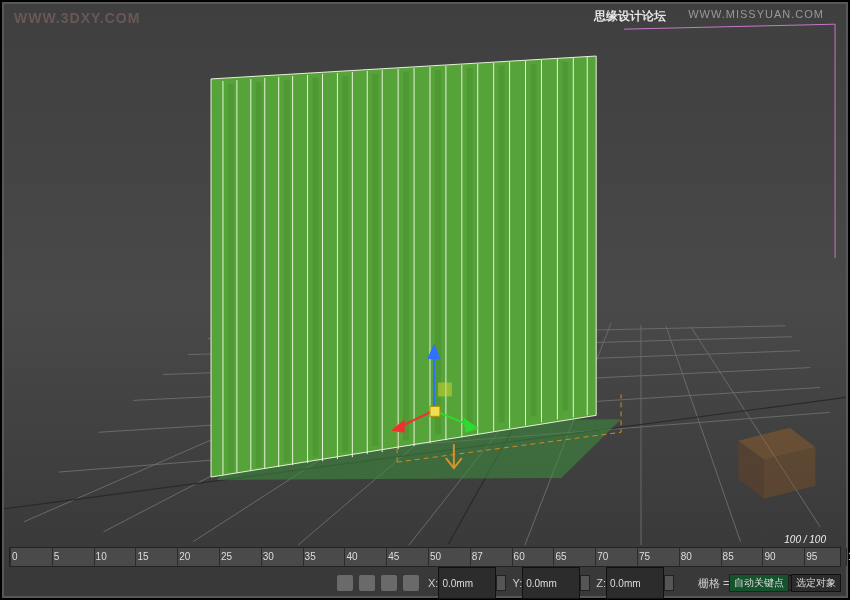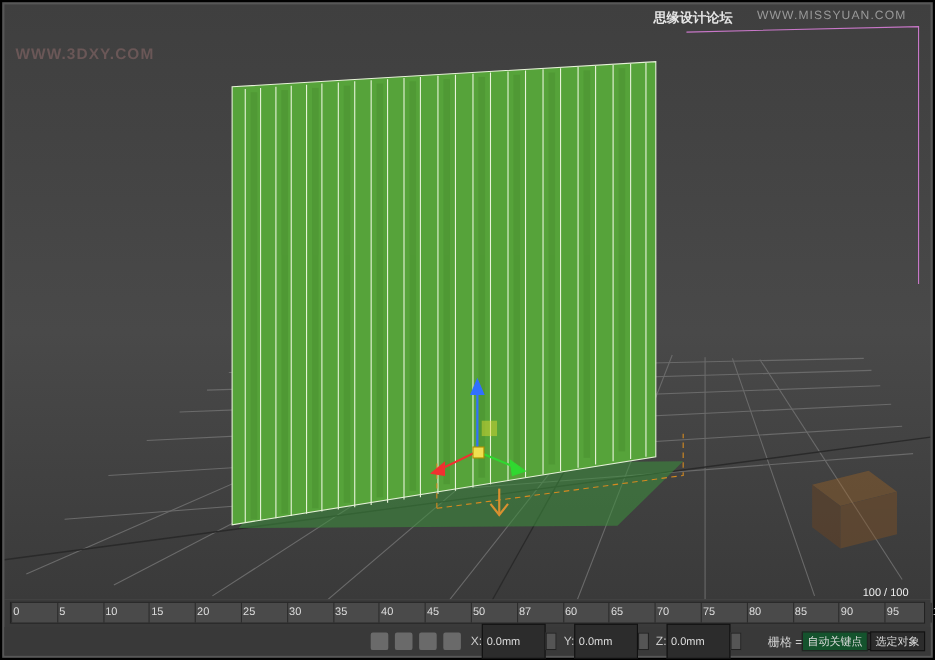--- a/index.html
+++ b/index.html
@@ -21,21 +21,20 @@
   .viewport-inner {
     position: absolute;
     left: 2px; top: 2px; right: 2px; bottom: 53px;
     background: linear-gradient(to bottom, #3f3f3f 0%, #494949 55%, #3a3a3a 100%);
     overflow: hidden;
   }
   .watermark-left {
     position: absolute; left: 10px; top: 6px;
     color: #6a5757; font-size: 14px; letter-spacing: 1px;
     font-weight: bold;
-    margin-top: 31px;
   }
   .watermark-top-center {
     position: absolute; right: 180px; top: 4px;
     color: #e5e5e5; font-size: 12px; font-weight: bold;
   }
   .watermark-top-right {
     position: absolute; right: 22px; top: 4px;
     color: #999; font-size: 11px; letter-spacing: 1px;
   }
   
@@ -60,20 +59,21 @@
     background:#4a4a4a;
     border:1px solid #222;
   }
   .timeline-ticks { position:absolute; left:0; right:0; top:0; bottom:0; }
   .tick { position:absolute; top:0; width:1px; height:100%; background:#2c2c2c; }
   .tick-label { position:absolute; top:3px; color:#ddd; font-size:10px; font-family: Arial; }
   .frame-indicator {
     position:absolute; right:14px; top:3px;
     color:#eee; font-size:10px;
     background:transparent;
+    font-style:italic;
   }
   .statusbar {
     position:absolute; left:0; right:0; bottom:0; height:26px;
     display:flex; align-items:center;
     background:#393939;
   }
   .sb-ico { width:16px; height:16px; margin:0 3px; background:#6a6a6a; border-radius:2px; }
   .coord-label { color:#ccc; font-size:11px; margin-left:6px; }
   .coord-input {
     width:58px; height:32px;

